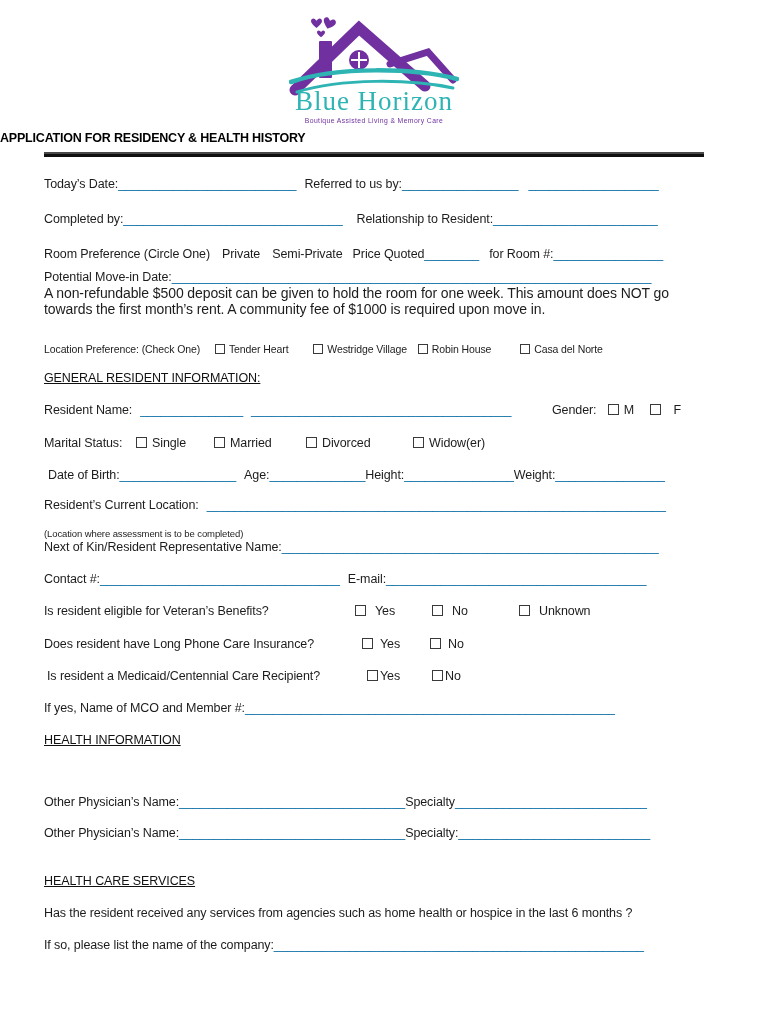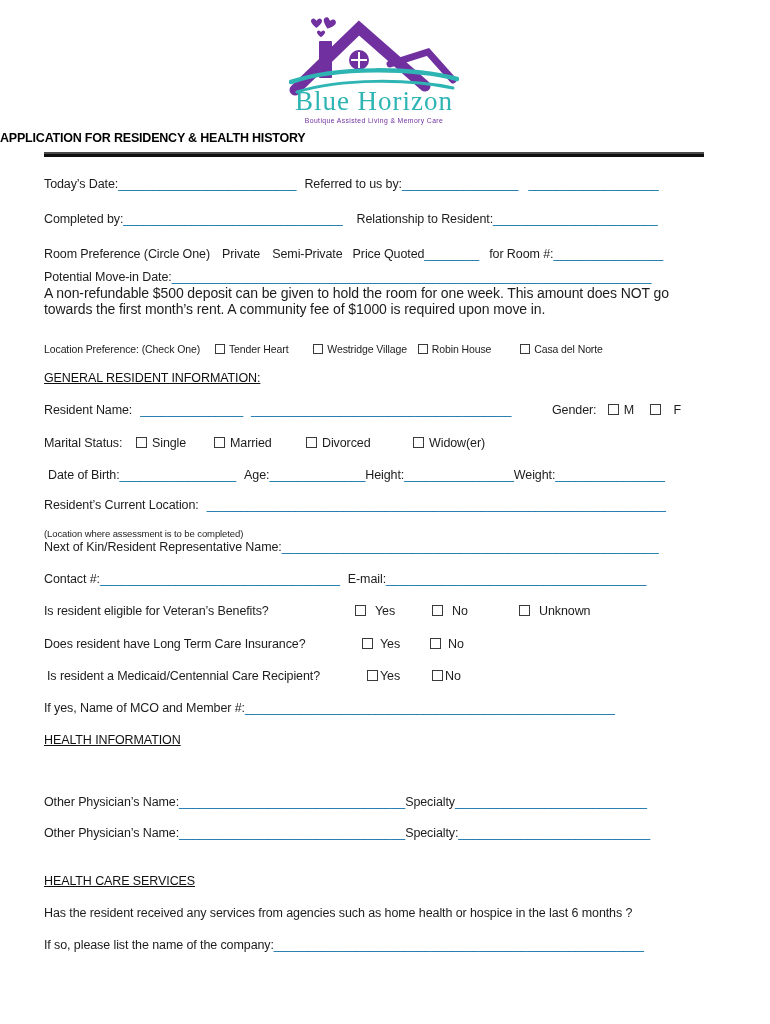--- a/index.html
+++ b/index.html
@@ -124,21 +124,21 @@
   </div>
 
   <div class="line" style="top:604px">
     <span>Is resident eligible for Veteran’s Benefits?</span>
     <span class="abs" style="left:311px"><span class="cb" style="margin-right:9px"></span><span>Yes</span></span>
     <span class="abs" style="left:388px"><span class="cb" style="margin-right:9px"></span><span>No</span></span>
     <span class="abs" style="left:475px"><span class="cb" style="margin-right:9px"></span><span>Unknown</span></span>
   </div>
 
   <div class="line" style="top:637px">
-    <span>Does resident have Long Term Care Insurance?</span>
+    <span>Does resident have Long Phone Care Insurance?</span>
     <span class="abs" style="left:318px"><span class="cb" style="margin-right:7px"></span><span>Yes</span></span>
     <span class="abs" style="left:386px"><span class="cb" style="margin-right:7px"></span><span>No</span></span>
   </div>
 
   <div class="line" style="top:669px;padding-left:3px">
     <span>Is resident a  Medicaid/Centennial Care Recipient?</span>
     <span class="abs" style="left:323px"><span class="cb" style="margin-right:2px"></span><span>Yes</span></span>
     <span class="abs" style="left:388px"><span class="cb" style="margin-right:2px"></span><span>No</span></span>
   </div>
 

